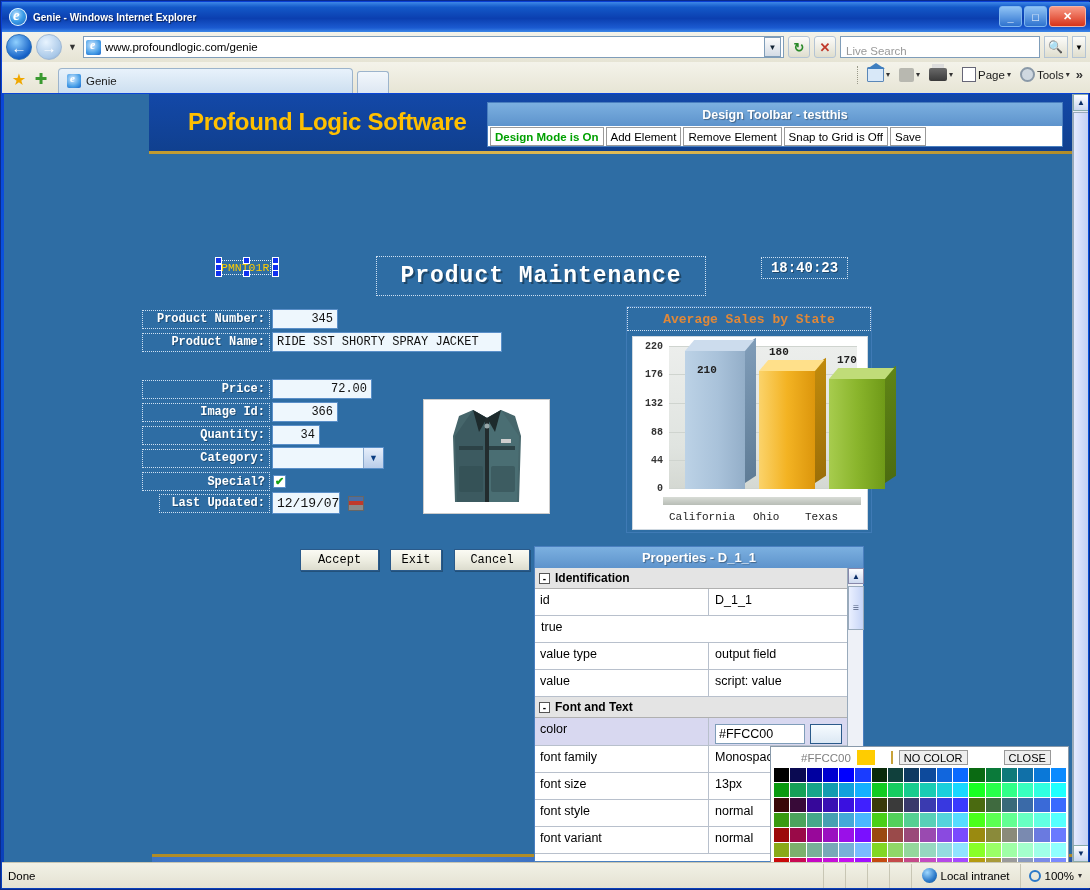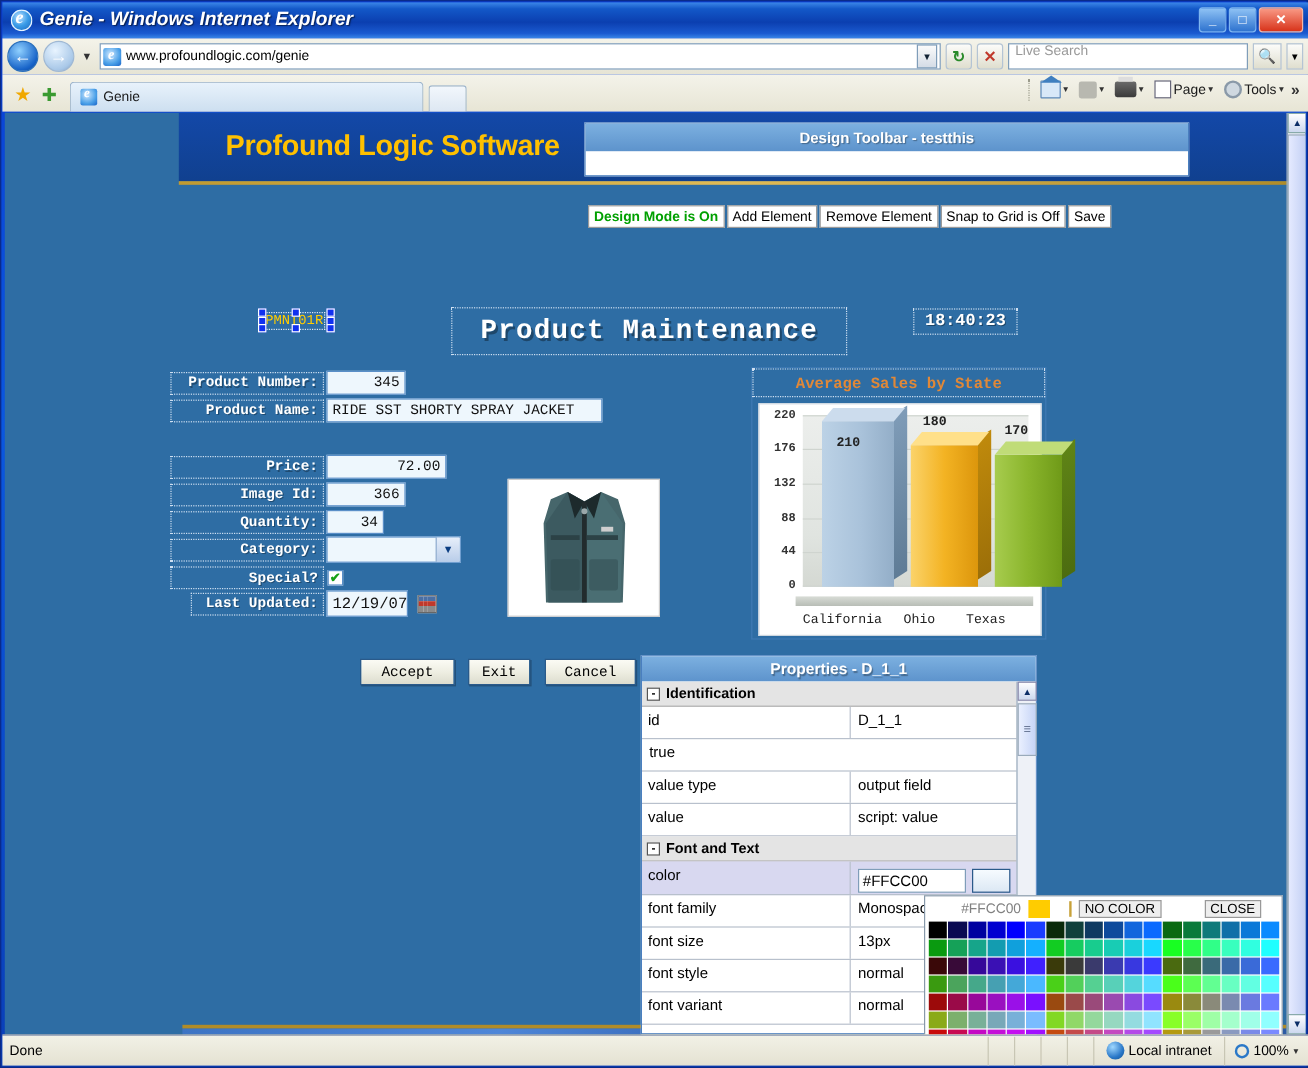--- a/index.html
+++ b/index.html
@@ -23,21 +23,21 @@
   .ie-logo {
     width:18px; height:18px; border-radius:50%;
     background:radial-gradient(circle at 40% 35%, #bfe2ff 0%, #3a9ce8 45%, #1159b5 100%);
     position:relative; flex:0 0 auto; margin-right:6px;
     box-shadow:inset 0 0 0 1px #e8f3ff;
   }
   .ie-logo:after {
     content:"e"; position:absolute; left:4px; top:-1px; font-size:15px;
     font-family:"Liberation Serif", serif; font-style:italic; color:#fff; font-weight:bold;
   }
-  .title-text { color:#fff; font-weight:bold; font-size:16px; text-shadow:1px 1px 1px rgba(0,0,0,.55);font-style:italic; }
+  .title-text { color:#fff; font-weight:bold; font-size:10px; text-shadow:1px 1px 1px rgba(0,0,0,.55); }
   .winbtns { position:absolute; right:4px; top:4px; display:flex; gap:2px; }
   .wb { width:23px; height:21px; border:1px solid #7eb6f0; border-radius:3px;
         background:linear-gradient(180deg,#8fc3f5,#2f73cf); color:#fff; font-size:11px;
         display:flex; align-items:center; justify-content:center; font-weight:bold; }
   .wb.close { background:linear-gradient(180deg,#f99a86,#d8331a); border-color:#f3b5a6; width:37px; }
   
   .addrbar {
     position:absolute; left:1px; top:31px; width:1088px; height:30px;
     background:linear-gradient(180deg,#f4f3ea,#e6e4d4);
     display:flex; align-items:center; padding:0 4px; gap:4px;
@@ -52,21 +52,21 @@
   .urlbox .favicon { width:15px; height:15px; border-radius:2px;
       background:radial-gradient(circle at 40% 35%, #cfe8ff, #4aa0e8 60%, #1763c8); position:relative; }
   .urlbox .favicon:after { content:"e"; position:absolute; left:4px; top:-2px; font-size:12px;
       font-family:"Liberation Serif", serif; font-style:italic; color:#fff; font-weight:bold;}
   .urltext { font-size:11.5px; color:#000; flex:1; }
   .urlcaret { width:17px; height:20px; background:linear-gradient(180deg,#fbfbfb,#d4dce6);
               border:1px solid #7f9db9; display:flex; align-items:center; justify-content:center; font-size:8px; color:#123; }
   .rbtn { width:22px; height:22px; border:1px solid #b4c4d4; border-radius:3px;
           background:linear-gradient(180deg,#fcfcfa,#dfdece); display:flex; align-items:center; justify-content:center;
           font-size:13px; font-weight:bold; }
-  .searchbox { width:200px; height:22px; background:#fff; border:1px solid #7f9db9; display:flex; align-items:flex-start;
+  .searchbox { width:200px; height:22px; background:#fff; border:1px solid #7f9db9; display:flex; align-items:flex-end;
                padding:0 5px; color:#999; font-size:11.5px; }
   .searchgo { width:24px; height:22px; border:1px solid #b4c4d4; background:linear-gradient(180deg,#fcfcfa,#dfdece);
               display:flex; align-items:center; justify-content:center; color:#15529e; font-weight:bold; font-size:12px;}
   .searchcaret { width:14px; height:22px; border:1px solid #b4c4d4; background:linear-gradient(180deg,#fcfcfa,#dfdece);
               display:flex; align-items:center; justify-content:center; font-size:8px;}
   
   .tabrow {
     position:absolute; left:1px; top:61px; width:1088px; height:31px;
     background:linear-gradient(180deg,#f4f3ea,#e7e5d5); display:flex; align-items:flex-end; padding-left:6px;
   }
@@ -122,29 +122,29 @@
     background:linear-gradient(180deg,#1348a8 0%,#10408f 100%);
   }
   .hdrband:after{ content:""; position:absolute; left:0; bottom:-3px; width:100%; height:3px;
     background:linear-gradient(90deg,#c09a30,#e0bb55,#b08c28); }
   .logo {
     position:absolute; left:184px; top:14px; color:#FFC000; font-size:24px; font-weight:bold;
     font-family:"Liberation Sans", sans-serif; letter-spacing:-0.3px;
   }
   
   .designbar {
-    position:absolute; left:483px; top:8px; width:504px; height:45px;
+    position:absolute; left:483px; top:8px; width:576px; height:45px;
     background:#fff; border:1px solid #4a7fbf;
   }
   .designbar .dtitle {
     height:23px; background:linear-gradient(180deg,#7cb0e0,#5d93cc);
     color:#fff; font-weight:bold; font-size:12.5px; display:flex; align-items:center; justify-content:center;
     text-shadow:1px 1px 1px rgba(0,0,0,.35);
   }
-  .dbtns { display:flex; align-items:center; height:21px; padding:1px 2px; gap:2px;margin-top:44px;}
+  .dbtns { display:flex; align-items:center; height:21px; padding:1px 2px; gap:2px;}
   .dbtn { border:1px solid #9a9a9a; background:#fff; font-size:11.5px; padding:1px 4px; color:#000; height:19px;
           display:flex; align-items:center; }
   .dbtn.on { color:#00A000; font-weight:bold; }
   
   .selbox {
     position:absolute; left:211px; top:163px; width:64px; height:20px;
   }
   .selbox .seltext {
     position:absolute; left:4px; top:3px; color:#FFCC00; font-family:"Liberation Mono", monospace;
     font-size:11.5px; border:1px dotted #dfe8f5; padding:0 1px;

